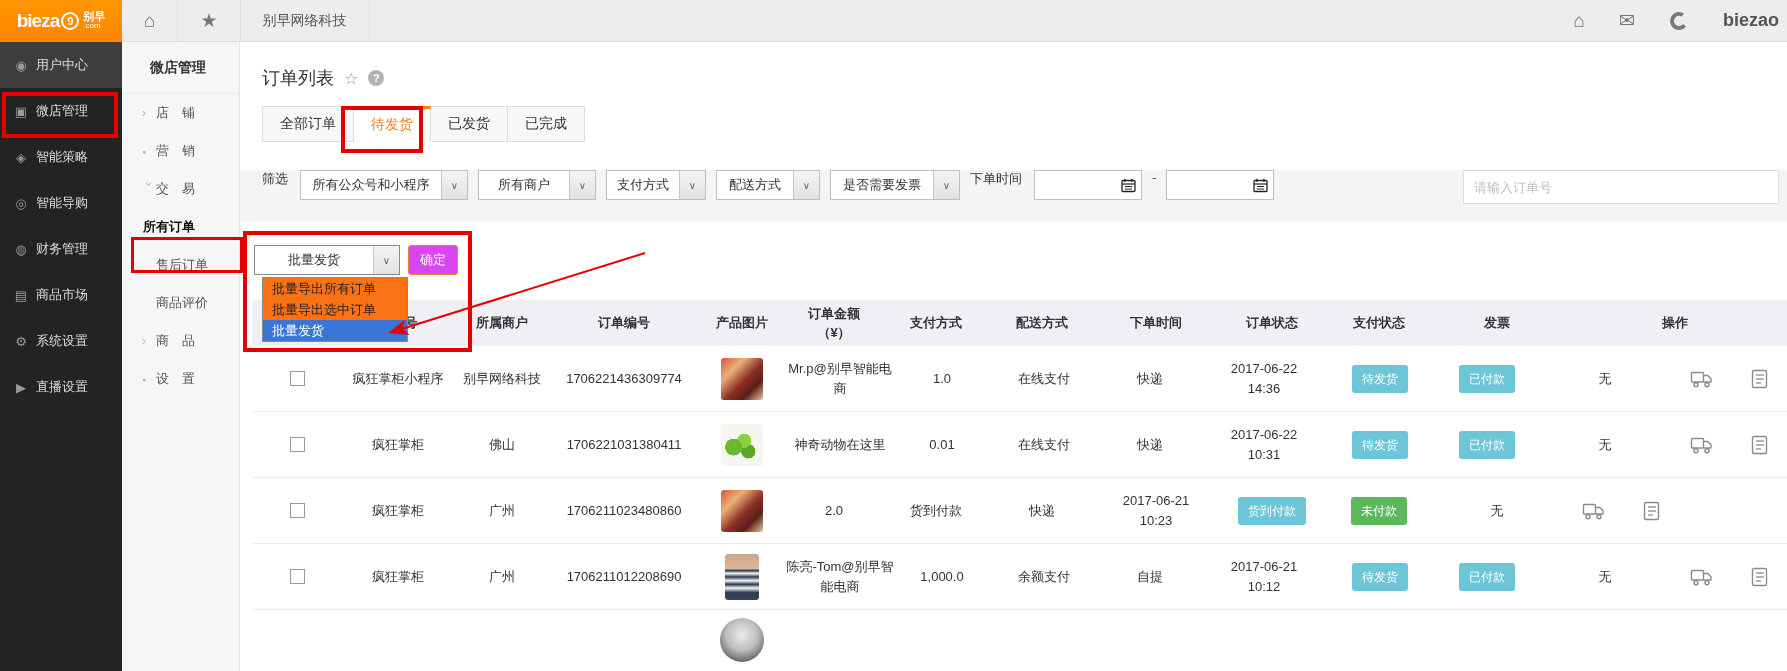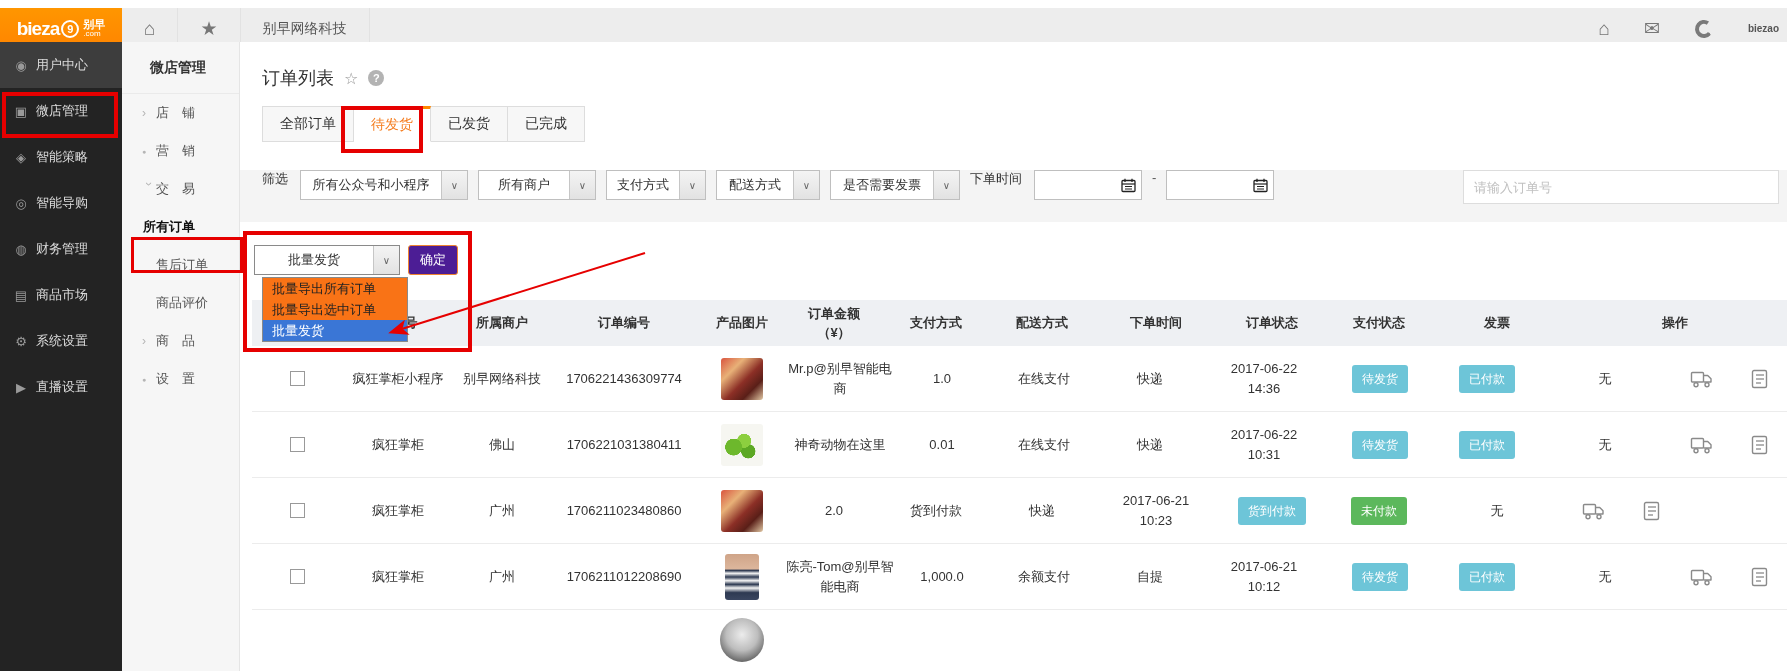--- a/index.html
+++ b/index.html
@@ -1,32 +1,32 @@
 <!DOCTYPE html>
 <html><head>
 <meta charset="utf-8">
 <style>
   * { margin:0; padding:0; box-sizing:border-box; }
   body { font-family:"Liberation Sans","DejaVu Sans",sans-serif; background:#fff; }
   .screen { position:relative; width:1787px; height:671px; overflow:hidden; background:#fff; font-size:13px; color:#333; }
 
   
-  .topbar { position:absolute; left:0; top:8px; width:1787px; height:42px; background:#ededed; border-bottom:1px solid #ddd; display:flex; align-items:center; }
+  .topbar { position:absolute; left:0; top:0; width:1787px; height:42px; background:#ededed; border-bottom:1px solid #ddd; display:flex; align-items:center; }
   .logo { width:122px; height:42px; background:linear-gradient(180deg,#ff9600,#ff8400); display:flex; align-items:center; justify-content:center; gap:2px; color:#fff; cursor:pointer; }
   .logo .latin { font-weight:bold; font-size:19px; letter-spacing:-1px; }
   .logo .digit { width:18px; height:18px; border:2px solid #fff; border-radius:50%; font-size:11px; font-weight:bold; display:flex; align-items:center; justify-content:center; }
   .logo .stack { display:flex; flex-direction:column; line-height:1; margin-left:2px; }
   .logo .cn { font-size:11px; font-weight:bold; }
   .logo .com { font-size:8px; }
   .tb-seg { height:42px; display:flex; align-items:center; padding:0 22px; border-right:1px solid #e2e2e2; color:#777; cursor:pointer; }
   .tb-seg.glyph { font-size:19px; }
   .tb-company { color:#555; font-size:14px; }
   .tb-right { margin-left:auto; display:flex; align-items:center; gap:34px; padding-right:8px; color:#777; }
   .tb-right .glyph { font-size:19px; cursor:pointer; }
-  .tb-user { font-weight:bold; color:#555; font-size:10px; white-space:nowrap; }
+  .tb-user { font-weight:bold; color:#555; font-size:18px; white-space:nowrap; }
 
   
   .sidebar { position:absolute; left:0; top:42px; width:122px; bottom:0; background:#232323; }
   .side-item { height:46px; display:flex; align-items:center; padding-left:13px; color:#dcdcdc; font-size:13px; cursor:pointer; }
   .side-item:first-child { background:#3d3d3d; }
   .side-item .ico { width:16px; margin-right:7px; color:#9a9a9a; font-size:13px; text-align:center; }
 
   
   .submenu { position:absolute; left:122px; top:42px; width:118px; bottom:0; background:#f6f6f6; border-right:1px solid #e5e5e5; }
   .submenu-header { height:52px; display:flex; align-items:center; padding-left:28px; font-size:14px; font-weight:bold; color:#333; border-bottom:1px solid #eaeaea; }
@@ -57,21 +57,21 @@
   .w168{width:168px}.w118{width:118px}.w100{width:100px}.w104{width:104px}.w130{width:130px}
   .datebox { width:108px; height:30px; background:#fff; border:1px solid #bfbfbf; display:flex; align-items:center; cursor:text; }
   .datebox input { border:none; outline:none; width:78px; height:26px; padding-left:6px; font-size:13px; }
   .datebox .cal { margin-left:auto; margin-right:5px; display:flex; }
   .date-sep { color:#555; }
   .order-input { margin-left:auto; margin-right:4px; width:316px; height:34px; border:1px solid #ddd; padding:0 10px; font-size:13px; color:#333; outline:none; }
   .order-input::placeholder { color:#c0c0c0; }
 
   .batch-row { margin:22px 0 0 0; height:32px; position:relative; padding-left:14px; display:flex; align-items:center; gap:8px; }
   .batch-select { width:146px; height:30px; border:1px solid #8a8a8a; }
-  .confirm-btn { width:50px; height:30px; background:#4c1d95; color:#fff; border:1px solid #ef8330; border-radius:3px; font-size:13px; display:flex; align-items:center; justify-content:center; cursor:pointer; }
+  .confirm-btn { width:50px; height:30px; background:#d946ef; color:#fff; border:1px solid #ef8330; border-radius:3px; font-size:13px; display:flex; align-items:center; justify-content:center; cursor:pointer; }
   .dropdown { position:absolute; left:22px; top:33px; width:146px; background:#f97316; border:1px solid #8a8a8a; z-index:30; }
   .dd-item { height:21px; line-height:21px; padding:0 9px; font-size:13px; color:#222; white-space:nowrap; cursor:pointer; }
   .dd-item.selected { background:#3a76d6; color:#fff; }
 
   
   .otable { margin-top:24px; }
   .t-header, .t-row { display:flex; margin-left:12px; width:1650px; }
   .t-header { height:46px; background:#eef0f3; font-weight:bold; }
   .t-row { height:66px; border-bottom:1px solid #ececec; }
   .t-row.partial { height:60px; border-bottom:none; }

